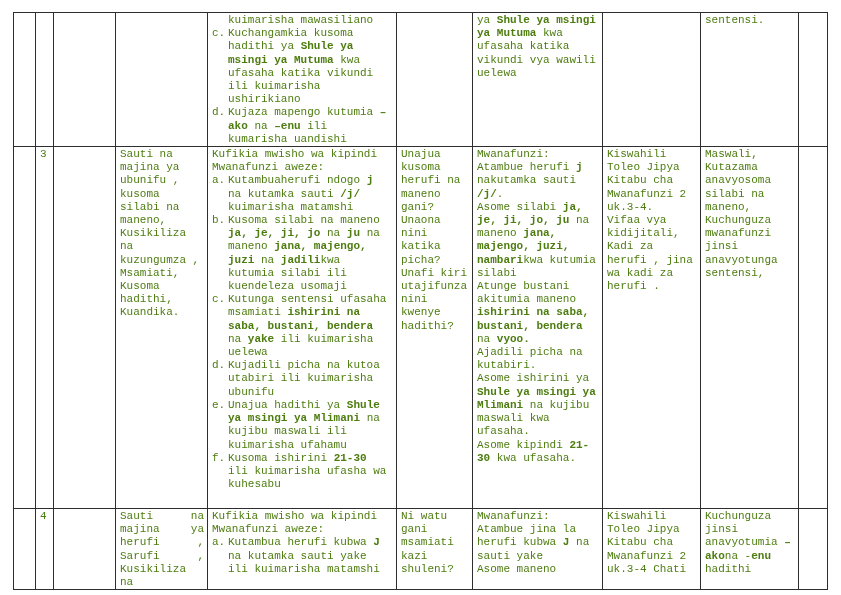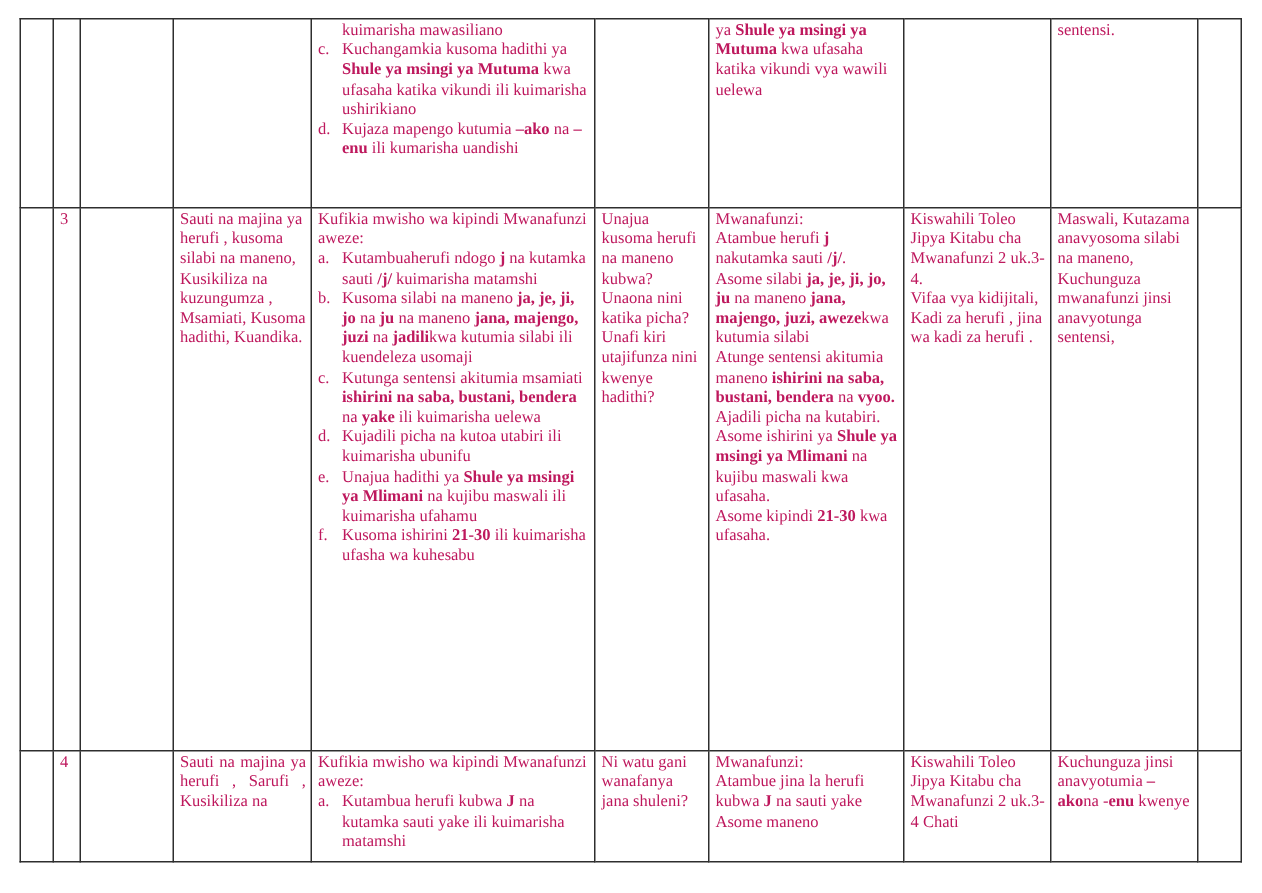--- a/index.html
+++ b/index.html
@@ -7,22 +7,22 @@
     padding: 0;
     background: #ffffff;
     width: 841px;
     height: 595px;
     overflow: hidden;
   }
   .doc {
     position: absolute;
     left: 13px;
     top: 12px;
-    font-family: Liberation Serif, serif;
-    color: #be185d;
+    font-family: Liberation Mono, monospace;
+    color: #4d7c0f;
   }
   table.scheme {
     border-collapse: collapse;
     table-layout: fixed;
   }
   table.scheme td {
     border: 1px solid #2e2e2e;
     vertical-align: top;
     padding: 1px 3px 0 4px;
     font-size: 11px;
@@ -82,59 +82,59 @@
           </td>
           <td></td>
         </tr>
         <tr style="height: 362px;">
           <td></td>
           <td>
             <div class="p"><span>3</span></div>
           </td>
           <td></td>
           <td>
-            <div class="p"><span>Sauti na majina ya herufi , kusoma silabi na maneno, Kusikiliza na kuzungumza , Msamiati, Kusoma hadithi, Kuandika.</span></div>
+            <div class="p"><span>Sauti na majina ya ubunifu , kusoma silabi na maneno, Kusikiliza na kuzungumza , Msamiati, Kusoma hadithi, Kuandika.</span></div>
           </td>
           <td>
             <div class="p"><span>Kufikia mwisho wa kipindi Mwanafunzi aweze:</span></div>
             <div class="li">
               <span class="marker">a.</span>
               <span class="txt"><span>Kutambuaherufi  ndogo </span><b>j</b><span> na kutamka sauti </span><b>/j/</b><span> kuimarisha matamshi</span></span>
             </div>
             <div class="li">
               <span class="marker">b.</span>
               <span class="txt"><span>Kusoma silabi na maneno </span><b>ja, je, ji, jo</b><span> na </span><b>ju</b><span> na maneno </span><b>jana, majengo, juzi</b><span> na </span><b>jadili</b><span>kwa kutumia silabi ili kuendeleza usomaji</span></span>
             </div>
             <div class="li">
               <span class="marker">c.</span>
-              <span class="txt"><span>Kutunga sentensi akitumia msamiati </span><b>ishirini na saba, bustani, bendera</b><span> na </span><b>yake</b><span> ili kuimarisha uelewa</span></span>
+              <span class="txt"><span>Kutunga sentensi ufasaha msamiati </span><b>ishirini na saba, bustani, bendera</b><span> na </span><b>yake</b><span> ili kuimarisha uelewa</span></span>
             </div>
             <div class="li">
               <span class="marker">d.</span>
               <span class="txt"><span>Kujadili picha na kutoa utabiri ili kuimarisha ubunifu</span></span>
             </div>
             <div class="li">
               <span class="marker">e.</span>
               <span class="txt"><span>Unajua hadithi ya </span><b>Shule ya msingi ya Mlimani</b><span> na kujibu maswali ili kuimarisha ufahamu</span></span>
             </div>
             <div class="li">
               <span class="marker">f.</span>
               <span class="txt"><span>Kusoma ishirini </span><b>21-30</b><span> ili kuimarisha ufasha wa kuhesabu</span></span>
             </div>
           </td>
           <td>
-            <div class="p"><span>Unajua kusoma herufi  na maneno kubwa?</span></div>
+            <div class="p"><span>Unajua kusoma herufi  na maneno gani?</span></div>
             <div class="p"><span>Unaona nini katika picha?</span></div>
             <div class="p"><span>Unafi kiri utajifunza nini kwenye hadithi?</span></div>
           </td>
           <td>
             <div class="p"><span>Mwanafunzi:</span></div>
             <div class="p"><span>Atambue herufi </span><b>j</b><span> nakutamka sauti </span><b>/j/</b><span>.</span></div>
-            <div class="p"><span>Asome silabi </span><b>ja, je, ji, jo, ju</b><span> na maneno </span><b>jana, majengo, juzi, aweze</b><span>kwa kutumia silabi</span></div>
-            <div class="p"><span>Atunge sentensi akitumia maneno </span><b>ishirini na saba, bustani, bendera</b><span> na </span><b>vyoo.</b></div>
+            <div class="p"><span>Asome silabi </span><b>ja, je, ji, jo, ju</b><span> na maneno </span><b>jana, majengo, juzi, nambari</b><span>kwa kutumia silabi</span></div>
+            <div class="p"><span>Atunge bustani akitumia maneno </span><b>ishirini na saba, bustani, bendera</b><span> na </span><b>vyoo.</b></div>
             <div class="p"><span>Ajadili picha na kutabiri.</span></div>
             <div class="p"><span>Asome ishirini ya </span><b>Shule ya msingi ya Mlimani</b><span> na kujibu maswali kwa ufasaha.</span></div>
             <div class="p"><span>Asome kipindi </span><b>21-30</b><span> kwa ufasaha.</span></div>
           </td>
           <td>
             <div class="p"><span>Kiswahili Toleo Jipya Kitabu cha Mwanafunzi 2 uk.3-4.</span></div>
             <div class="p"><span>Vifaa vya kidijitali,</span></div>
             <div class="p"><span>Kadi za herufi , jina wa kadi za herufi .</span></div>
           </td>
           <td>
@@ -152,30 +152,30 @@
             <div class="p"><span>Sauti na majina ya herufi , Sarufi , Kusikiliza na</span></div>
           </td>
           <td>
             <div class="p"><span>Kufikia mwisho wa kipindi Mwanafunzi aweze:</span></div>
             <div class="li">
               <span class="marker">a.</span>
               <span class="txt"><span>Kutambua herufi  kubwa </span><b>J</b><span> na kutamka sauti yake ili kuimarisha matamshi</span></span>
             </div>
           </td>
           <td>
-            <div class="p"><span>Ni watu gani wanafanya jana shuleni?</span></div>
+            <div class="p"><span>Ni watu gani msamiati kazi shuleni?</span></div>
           </td>
           <td>
             <div class="p"><span>Mwanafunzi:</span></div>
             <div class="p"><span>Atambue jina la herufi  kubwa </span><b>J</b><span> na sauti yake</span></div>
             <div class="p"><span>Asome maneno</span></div>
           </td>
           <td>
             <div class="p"><span>Kiswahili Toleo Jipya Kitabu cha Mwanafunzi 2 uk.3-4 Chati</span></div>
           </td>
           <td>
-            <div class="p"><span>Kuchunguza jinsi anavyotumia </span><b>–ako</b><span>na -</span><b>enu</b><span> kwenye</span></div>
+            <div class="p"><span>Kuchunguza jinsi anavyotumia </span><b>–ako</b><span>na -</span><b>enu</b><span> hadithi</span></div>
           </td>
           <td></td>
         </tr>
       </tbody>
   </table>
 </div>
 
 </body></html>

